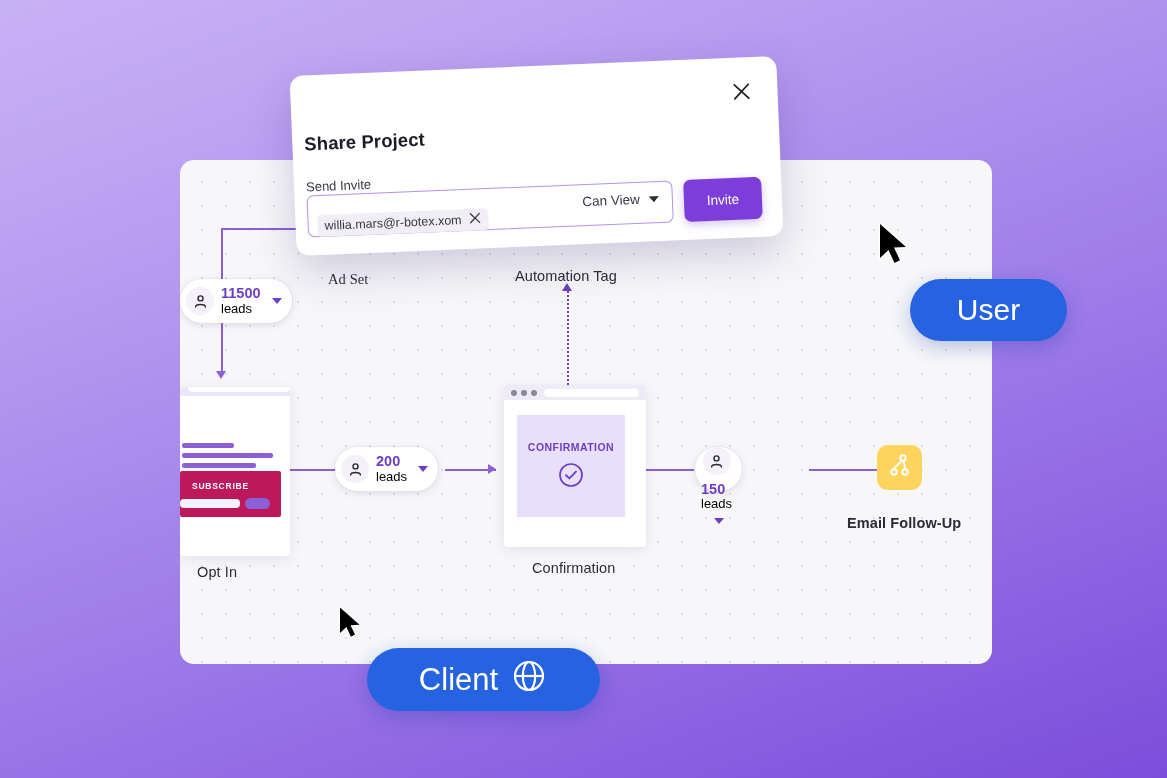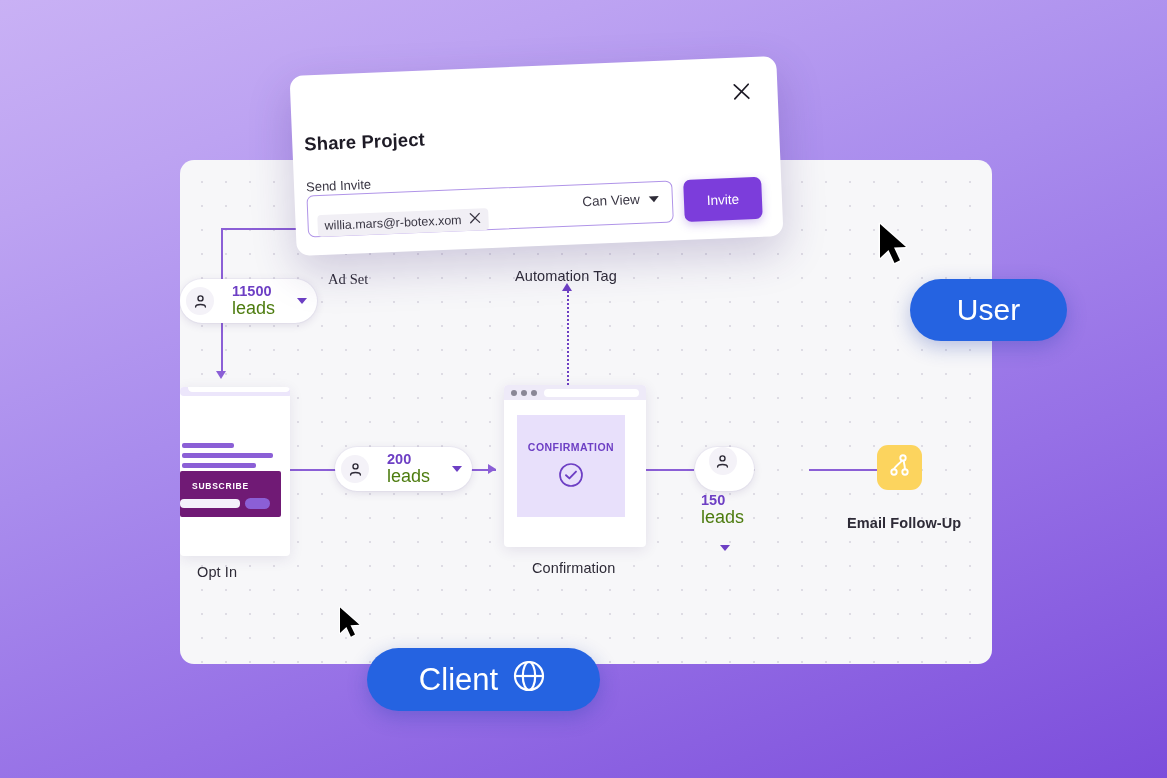--- a/index.html
+++ b/index.html
@@ -78,37 +78,37 @@
     color: #2e2b37;
     white-space: nowrap;
     letter-spacing: .1px;
   }
 
   
   .leads-pill {
     position: absolute;
     display: flex;
     align-items: center;
-    gap: 18px;
+    gap: 7px;
     height: 44px;
     padding: 0 10px 0 6px;
     background: #fff;
     border-radius: 22px;
     box-shadow: 0 2px 9px rgba(60,40,110,.13), 0 0 0 1px rgba(120,90,190,.05);
   }
   .leads-avatar {
     width: 28px; height: 28px;
     border-radius: 50%;
     background: #f4f2f8;
     display: flex; align-items: center; justify-content: center;
     flex: 0 0 auto;
   }
   .leads-text { display: flex; flex-direction: column; line-height: 1.06; }
   .leads-count { font-size: 14.5px; font-weight: 700; color: #6d3fc4; }
-  .leads-unit  { font-size: 18px; color: #4d7c0f; }
+  .leads-unit  { font-size: 13px; color: #000000; }
   .caret {
     width: 0; height: 0;
     border-left: 5.5px solid transparent;
     border-right: 5.5px solid transparent;
     border-top: 6.5px solid #6d3fc4;
     margin-left: 4px;
   }
 
   
   #optin-card {
@@ -128,21 +128,21 @@
   }
   #optin-urlbar {
     position: absolute; left: 8px; top: -4px;
     width: 102px; height: 9px;
     background: #fff; border-radius: 5px;
   }
   .optin-line { position: absolute; height: 4.5px; background: #8b5fd6; border-radius: 2px; }
   #optin-sub {
     position: absolute; left: 0px; top: 84px;
     width: 101px; height: 46px;
-    background: #701a75;
+    background: #be185d;
     border-radius: 2px;
   }
   #optin-sub-text {
     position: absolute; left: 12px; top: 10px;
     font-size: 8.5px; font-weight: 700; color: #fff; letter-spacing: .75px;
   }
   #optin-field {
     position: absolute; left: 0px; top: 28px;
     width: 60px; height: 9px; background: #f4f1fb; border-radius: 4px;
   }

